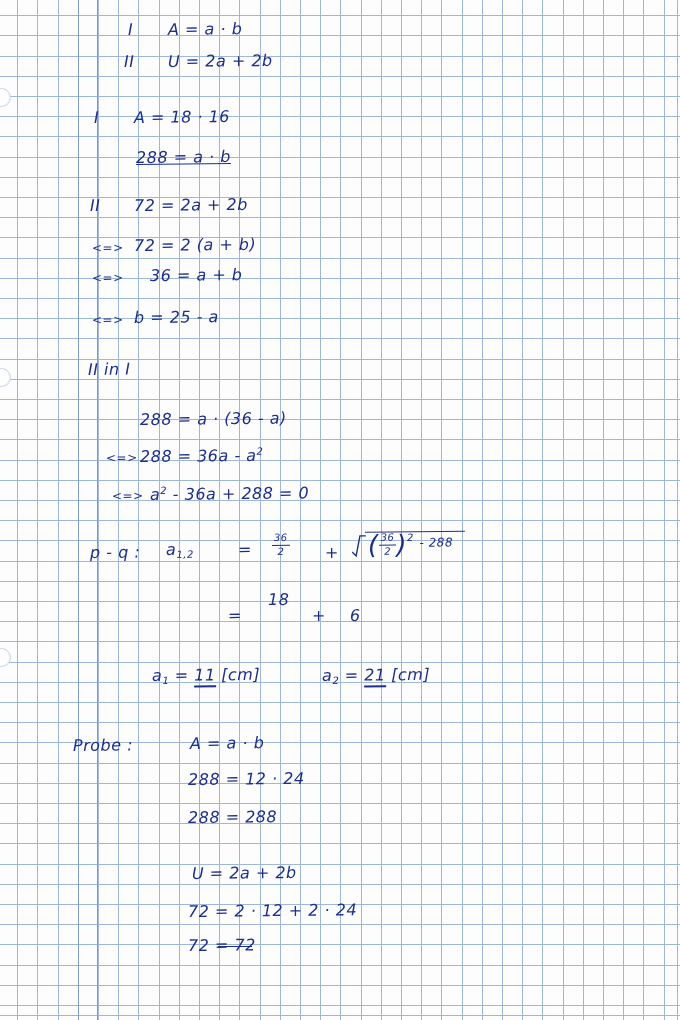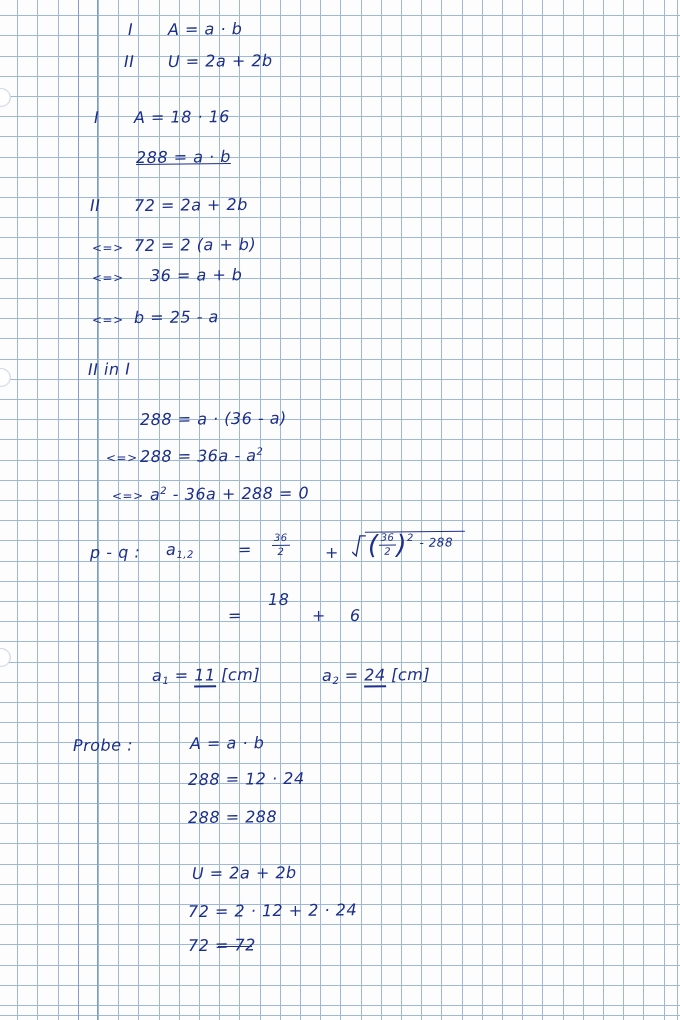--- a/index.html
+++ b/index.html
@@ -217,21 +217,21 @@
   <div class="hw it" style="left:152px; top:668px;">
     <span>a</span><span class="sub">1</span>
     <span>=</span>
     <span class="underline-d">11</span>
     <span>[cm]</span>
   </div>
 
   <div class="hw it" style="left:322px; top:668px;">
     <span>a</span><span class="sub">2</span>
     <span>=</span>
-    <span class="underline-d">24</span>
+    <span class="underline-d">21</span>
     <span>[cm]</span>
   </div>
 
   <div class="hw it" style="left:73px; top:738px;">Probe :</div>
   <div class="hw it" style="left:190px; top:736px;">A = a · b</div>
   <div class="hw it" style="left:188px; top:772px;">288 = 12 · 24</div>
   <div class="hw it" style="left:188px; top:810px;">288 = 288</div>
 
   <div class="hw it" style="left:192px; top:866px;">U = 2a + 2b</div>
   <div class="hw it" style="left:188px; top:904px;">72 = 2 · 12 + 2 · 24</div>

